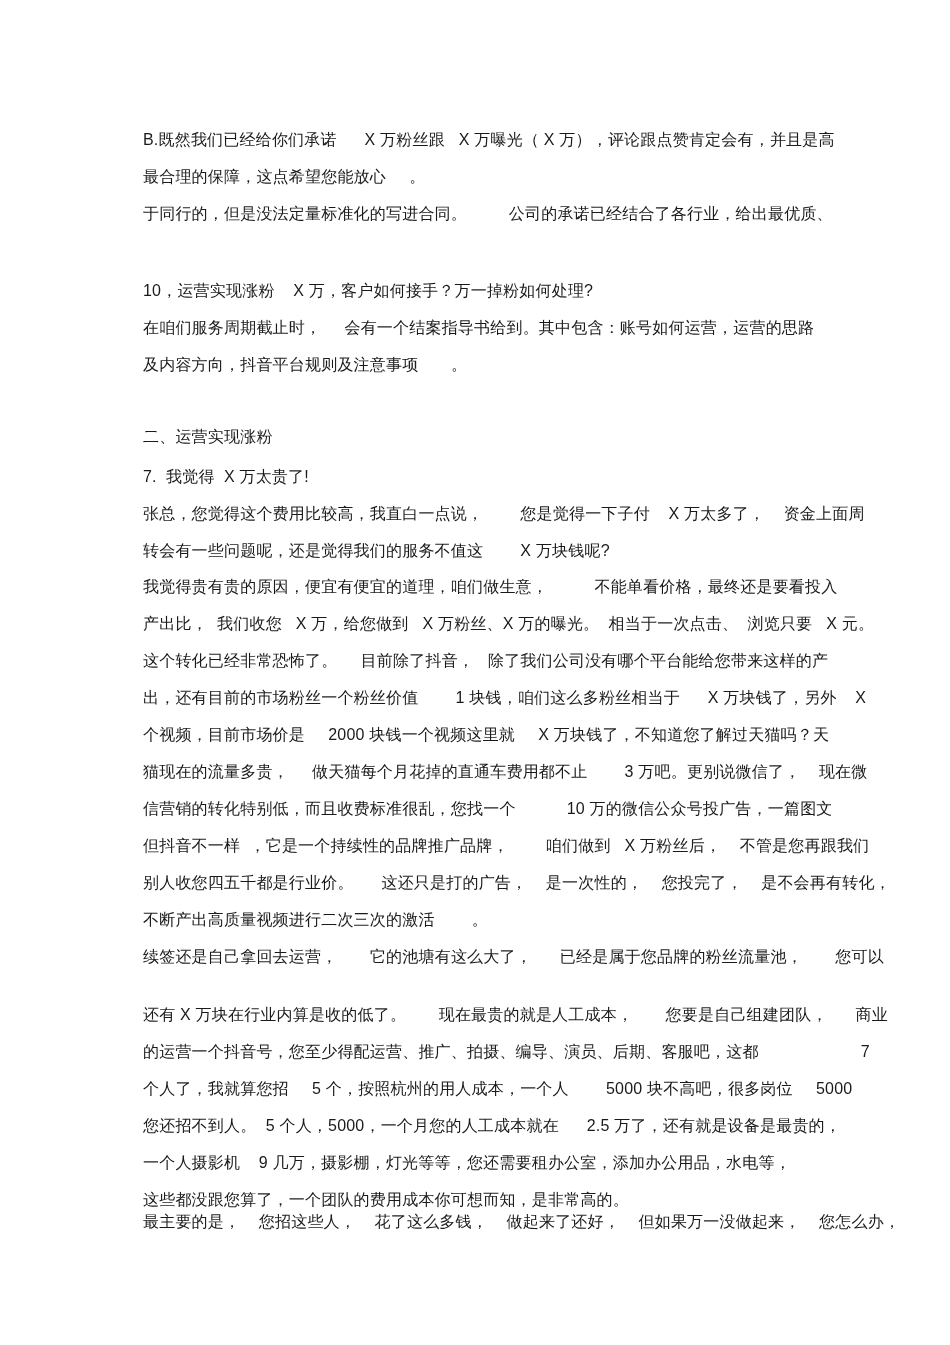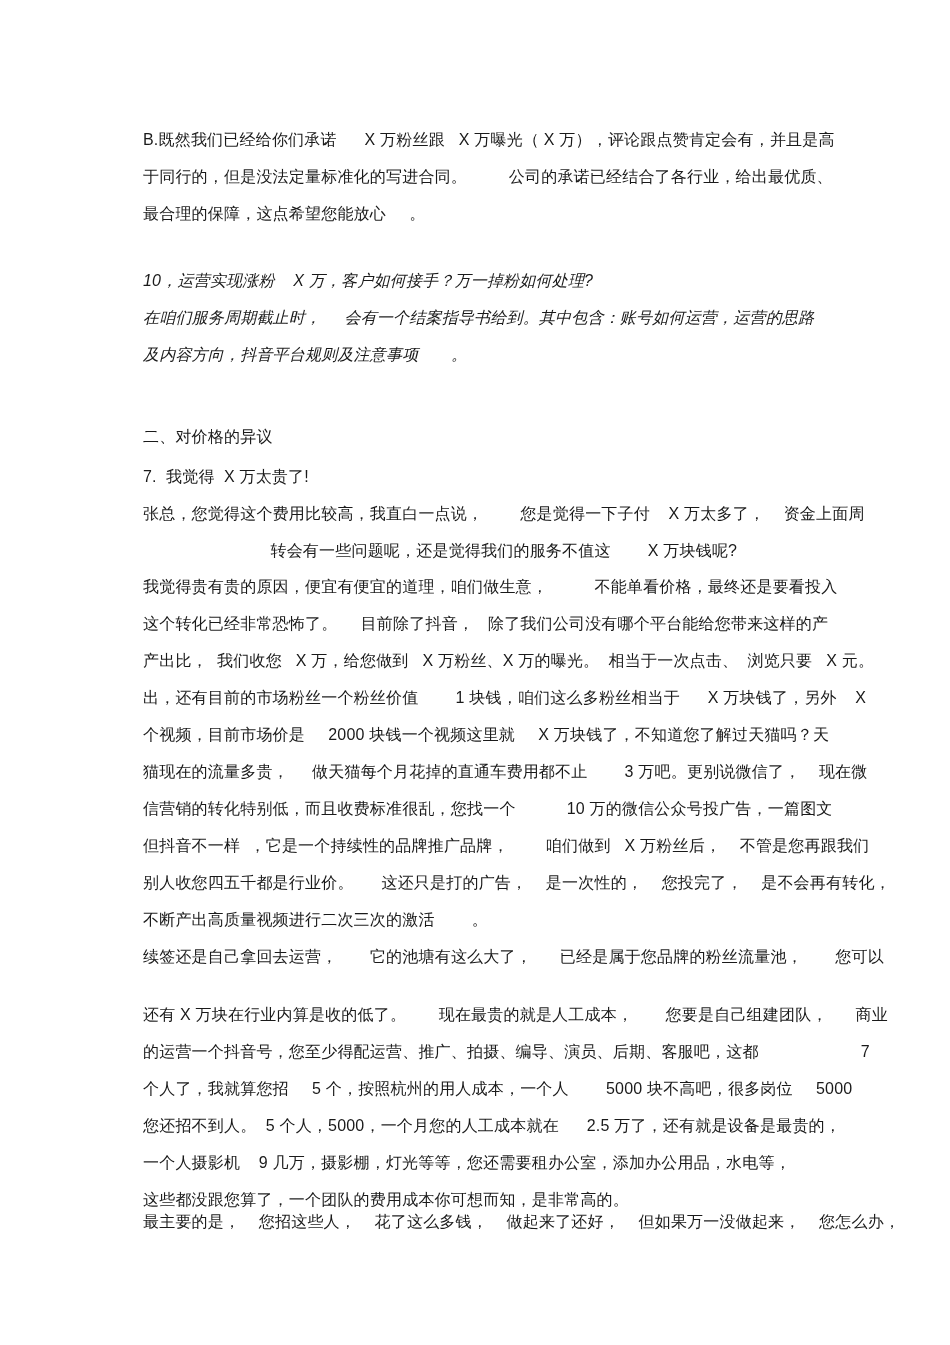--- a/index.html
+++ b/index.html
@@ -33,42 +33,42 @@
     letter-spacing: 0.2px;
   }
 </style>
 </head>
 <body>
 
 <div class="page">
   <div id="doc-content">
       <div class="block" style="top: 121px;">
         <div class="line">B.既然我们已经给你们承诺      X 万粉丝跟   X 万曝光（ X 万），评论跟点赞肯定会有，并且是高</div>
+        <div class="line">最合理的保障，这点希望您能放心     。</div>
         <div class="line">于同行的，但是没法定量标准化的写进合同。         公司的承诺已经结合了各行业，给出最优质、</div>
-        <div class="line">最合理的保障，这点希望您能放心     。</div>
       </div>
-      <div class="block" style="top: 262px; font-style: italic;">
+      <div class="block" style="top: 272px;">
         <div class="line">10，运营实现涨粉    X 万，客户如何接手？万一掉粉如何处理?</div>
         <div class="line">在咱们服务周期截止时，     会有一个结案指导书给到。其中包含：账号如何运营，运营的思路</div>
         <div class="line">及内容方向，抖音平台规则及注意事项       。</div>
       </div>
       <div class="block" style="top: 418px;">
-        <div class="line">二、对价格的异议</div>
+        <div class="line">二、运营实现涨粉</div>
       </div>
       <div class="block" style="top: 458px;">
         <div class="line">7.  我觉得  X 万太贵了!</div>
       </div>
-      <div class="block" style="top: 495px; text-align: center;">
+      <div class="block" style="top: 495px;">
         <div class="line">张总，您觉得这个费用比较高，我直白一点说，        您是觉得一下子付    X 万太多了，    资金上面周</div>
         <div class="line">转会有一些问题呢，还是觉得我们的服务不值这        X 万块钱呢?</div>
       </div>
       <div class="block" style="top: 568px;">
         <div class="line">我觉得贵有贵的原因，便宜有便宜的道理，咱们做生意，          不能单看价格，最终还是要看投入</div>
+        <div class="line">产出比，  我们收您   X 万，给您做到   X 万粉丝、X 万的曝光。  相当于一次点击、  浏览只要   X 元。</div>
         <div class="line">这个转化已经非常恐怖了。     目前除了抖音，   除了我们公司没有哪个平台能给您带来这样的产</div>
-        <div class="line">产出比，  我们收您   X 万，给您做到   X 万粉丝、X 万的曝光。  相当于一次点击、  浏览只要   X 元。</div>
         <div class="line">出，还有目前的市场粉丝一个粉丝价值        1 块钱，咱们这么多粉丝相当于      X 万块钱了，另外    X</div>
         <div class="line">个视频，目前市场价是     2000 块钱一个视频这里就     X 万块钱了，不知道您了解过天猫吗？天</div>
         <div class="line">猫现在的流量多贵，     做天猫每个月花掉的直通车费用都不止        3 万吧。更别说微信了，    现在微</div>
         <div class="line">信营销的转化特别低，而且收费标准很乱，您找一个           10 万的微信公众号投广告，一篇图文</div>
         <div class="line">但抖音不一样  ，它是一个持续性的品牌推广品牌，        咱们做到   X 万粉丝后，    不管是您再跟我们</div>
         <div class="line">别人收您四五千都是行业价。      这还只是打的广告，    是一次性的，    您投完了，    是不会再有转化，</div>
         <div class="line">不断产出高质量视频进行二次三次的激活        。</div>
         <div class="line">续签还是自己拿回去运营，       它的池塘有这么大了，      已经是属于您品牌的粉丝流量池，       您可以</div>
       </div>
       <div class="block" style="top: 996px;">

